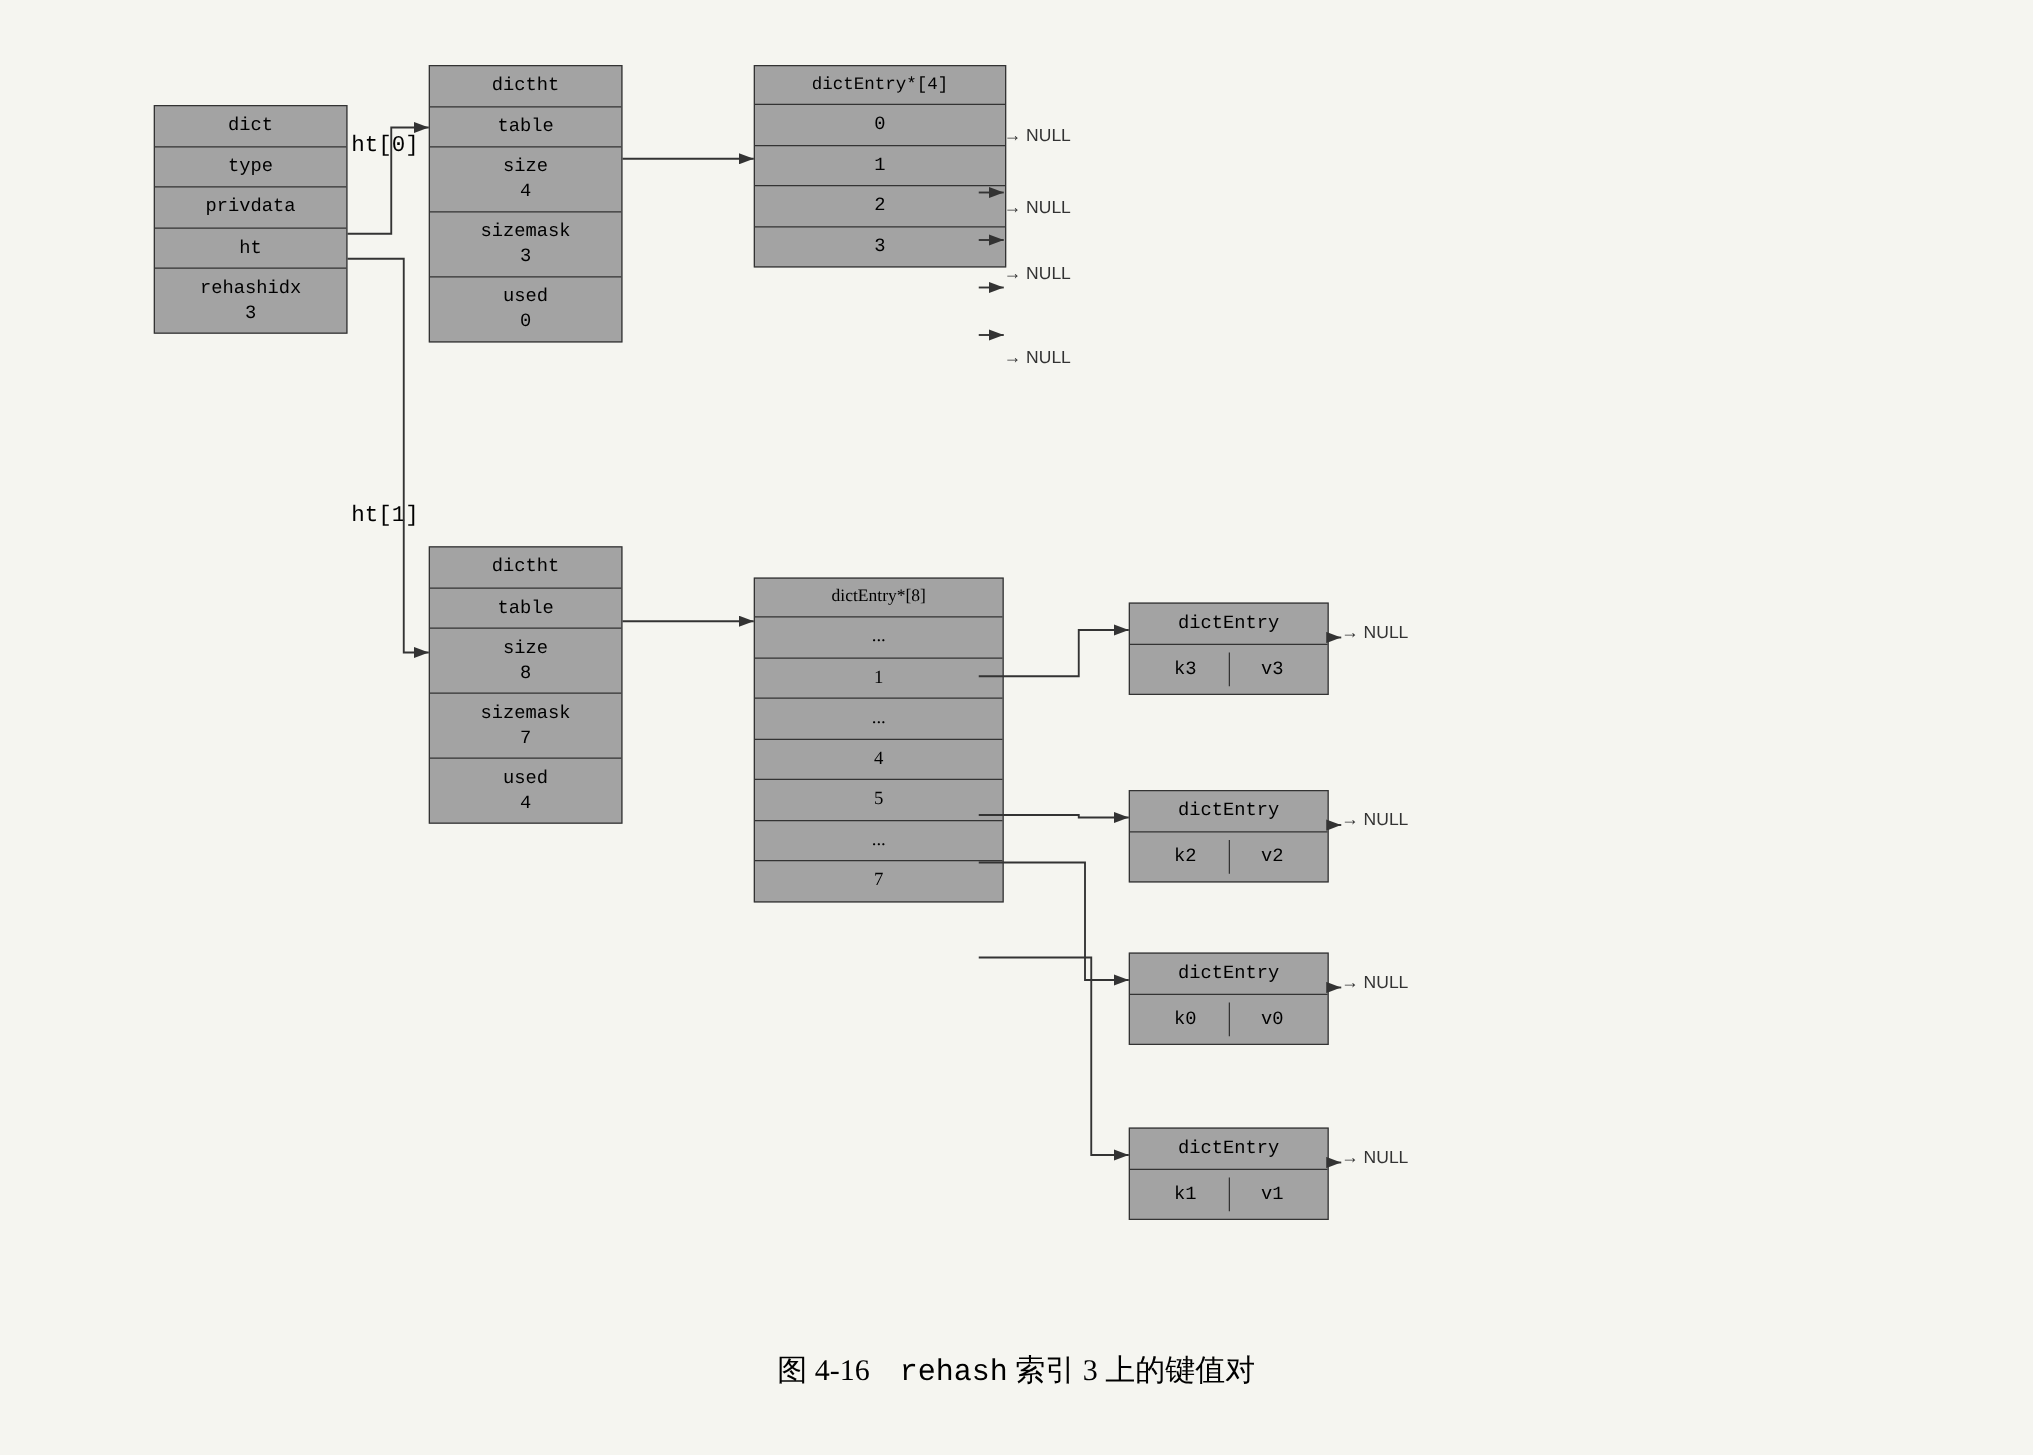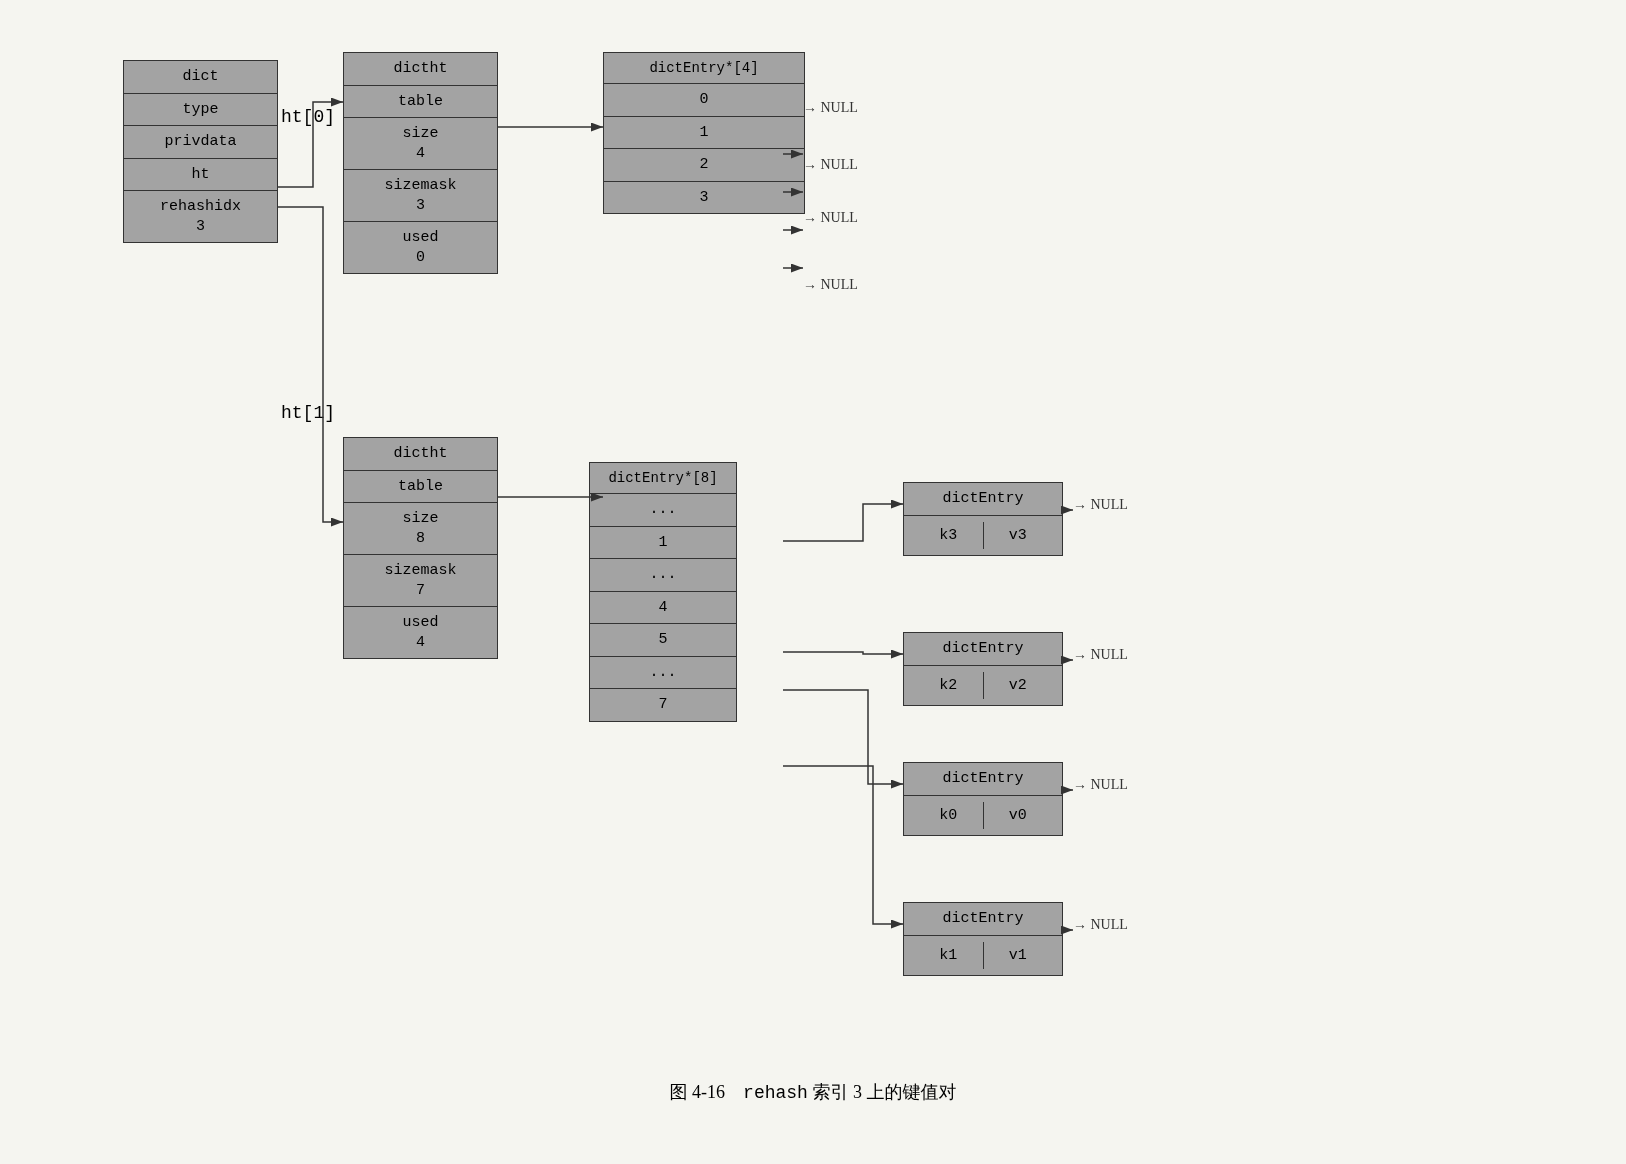--- a/index.html
+++ b/index.html
@@ -38,48 +38,48 @@
       border-bottom: 1.5px solid #333;
       padding: 6px 10px;
       line-height: 1.3;
     }
     .box-cell:last-child {
       border-bottom: none;
     }
     .caption {
       text-align: center;
       margin-top: 18px;
-      font-size: 18px;
+      font-size: 24px;
       font-family: 'SimSun', 'STSong', serif;
     }
     .caption code {
       font-family: 'Courier New', monospace;
     }
     svg.arrows {
       position: absolute;
       top: 0; left: 0;
       width: 100%;
       height: 100%;
       overflow: visible;
       pointer-events: none;
     }
     .null-label {
       position: absolute;
       font-size: 14px;
-      font-family: Liberation Serif, serif;
+      font-family: Liberation Sans, sans-serif;
       color: #333;
     }
   </style>
 </head>
 <body>
 
 <div class="diagram-wrapper">
   <div class="diagram-area">
 
-    <div class="box" style="left:10px; top:18px; width:155px;">
+    <div class="box" style="left:10px; top:42px; width:155px;">
       <div class="box-cell">dict</div>
       <div class="box-cell">type</div>
       <div class="box-cell">privdata</div>
       <div class="box-cell">ht</div>
       <div class="box-cell">rehashidx<br>3</div>
     </div>
 
     <div style="position:absolute; left:168px; top:65px; font-size:18px; font-family:'Courier New',monospace;">ht[0]</div>
 
     <div style="position:absolute; left:168px; top:361px; font-size:18px; font-family:Liberation Mono, monospace;">ht[1]</div>
@@ -101,21 +101,21 @@
     </div>
 
     <div class="box" style="left:490px; top:10px; width:202px;">
       <div class="box-cell" style="font-size:14px;">dictEntry*[4]</div>
       <div class="box-cell">0</div>
       <div class="box-cell">1</div>
       <div class="box-cell">2</div>
       <div class="box-cell">3</div>
     </div>
 
-    <div class="box" style="left:476px; top:420px; width:148px;">
+    <div class="box" style="left:490px; top:420px; width:200px;font-family:Liberation Serif, serif;">
       <div class="box-cell" style="font-size:14px;">dictEntry*[8]</div>
       <div class="box-cell">...</div>
       <div class="box-cell">1</div>
       <div class="box-cell">...</div>
       <div class="box-cell">4</div>
       <div class="box-cell">5</div>
       <div class="box-cell">...</div>
       <div class="box-cell">7</div>
     </div>
 

